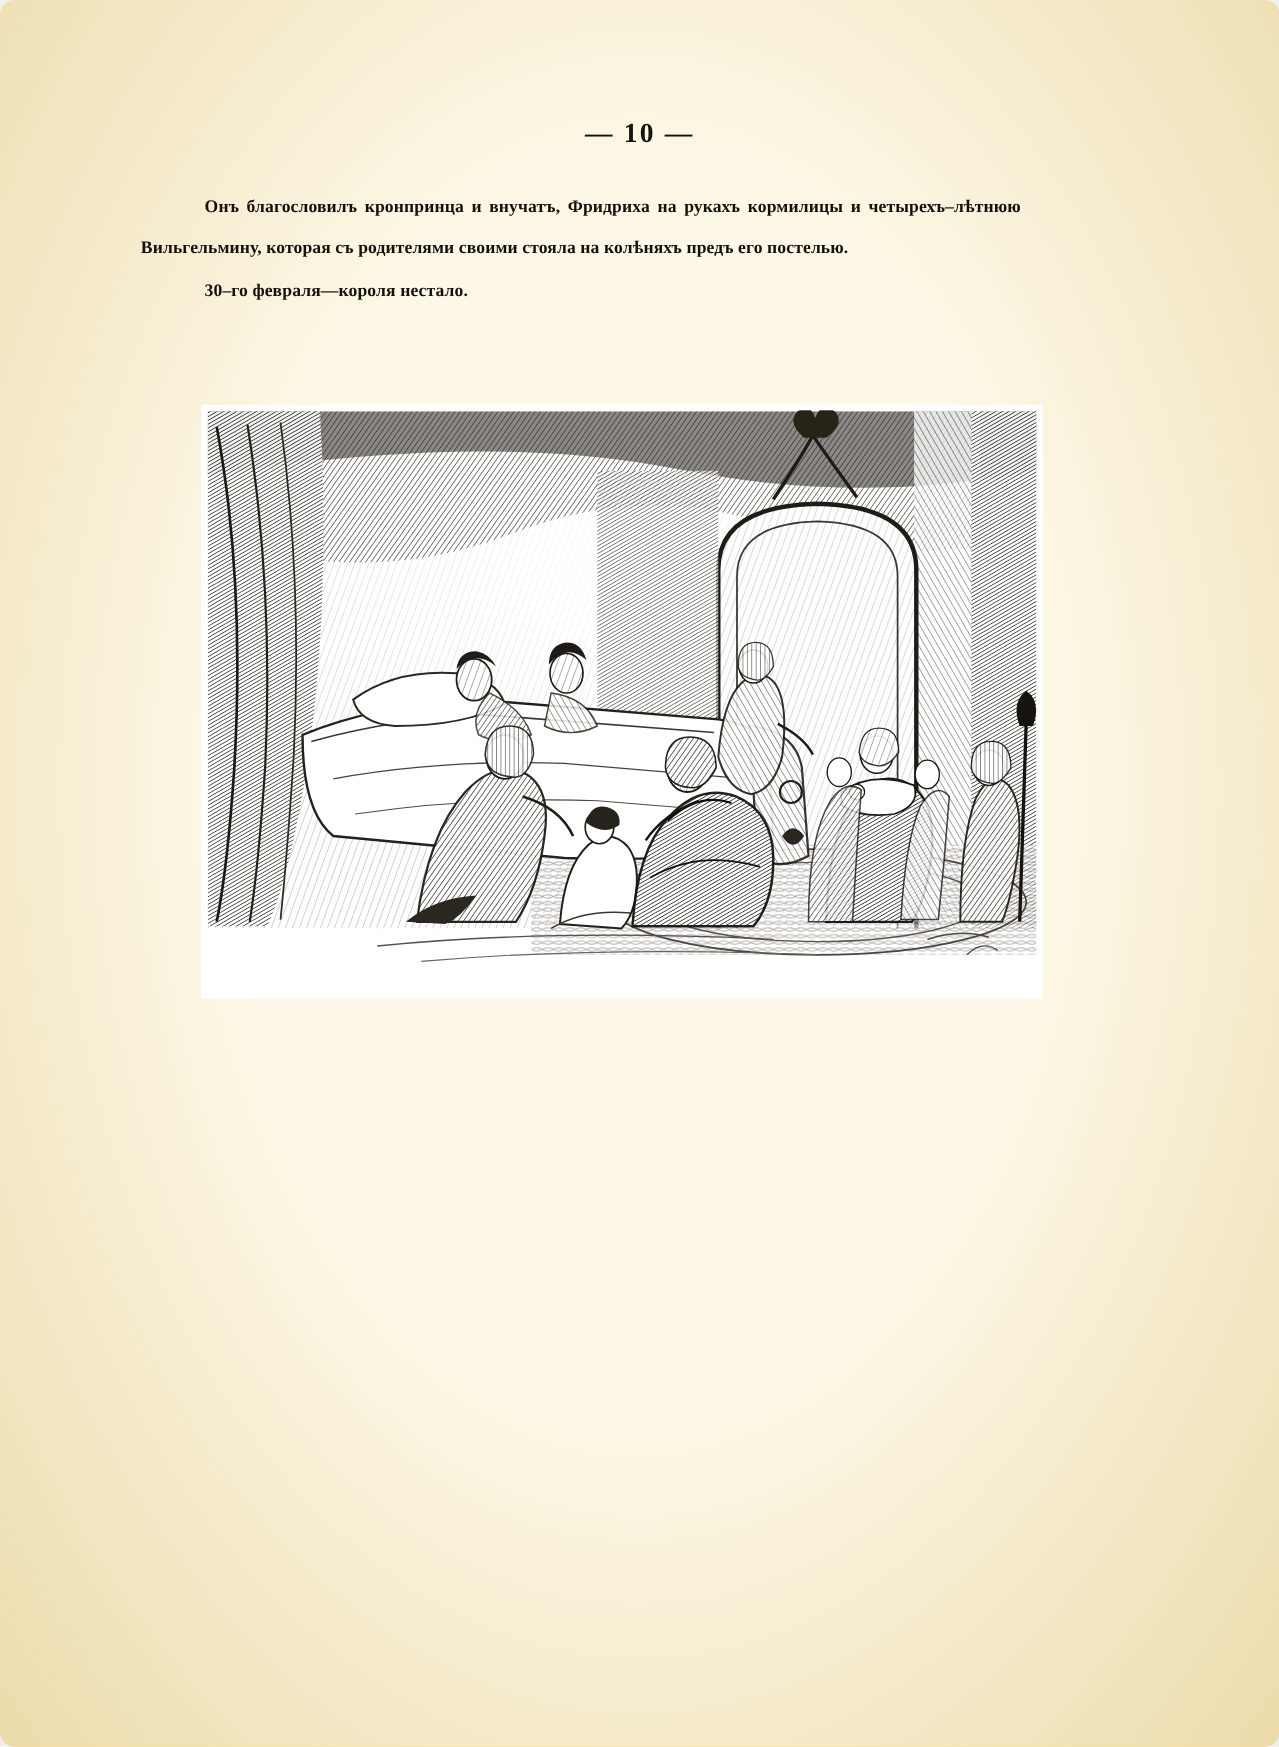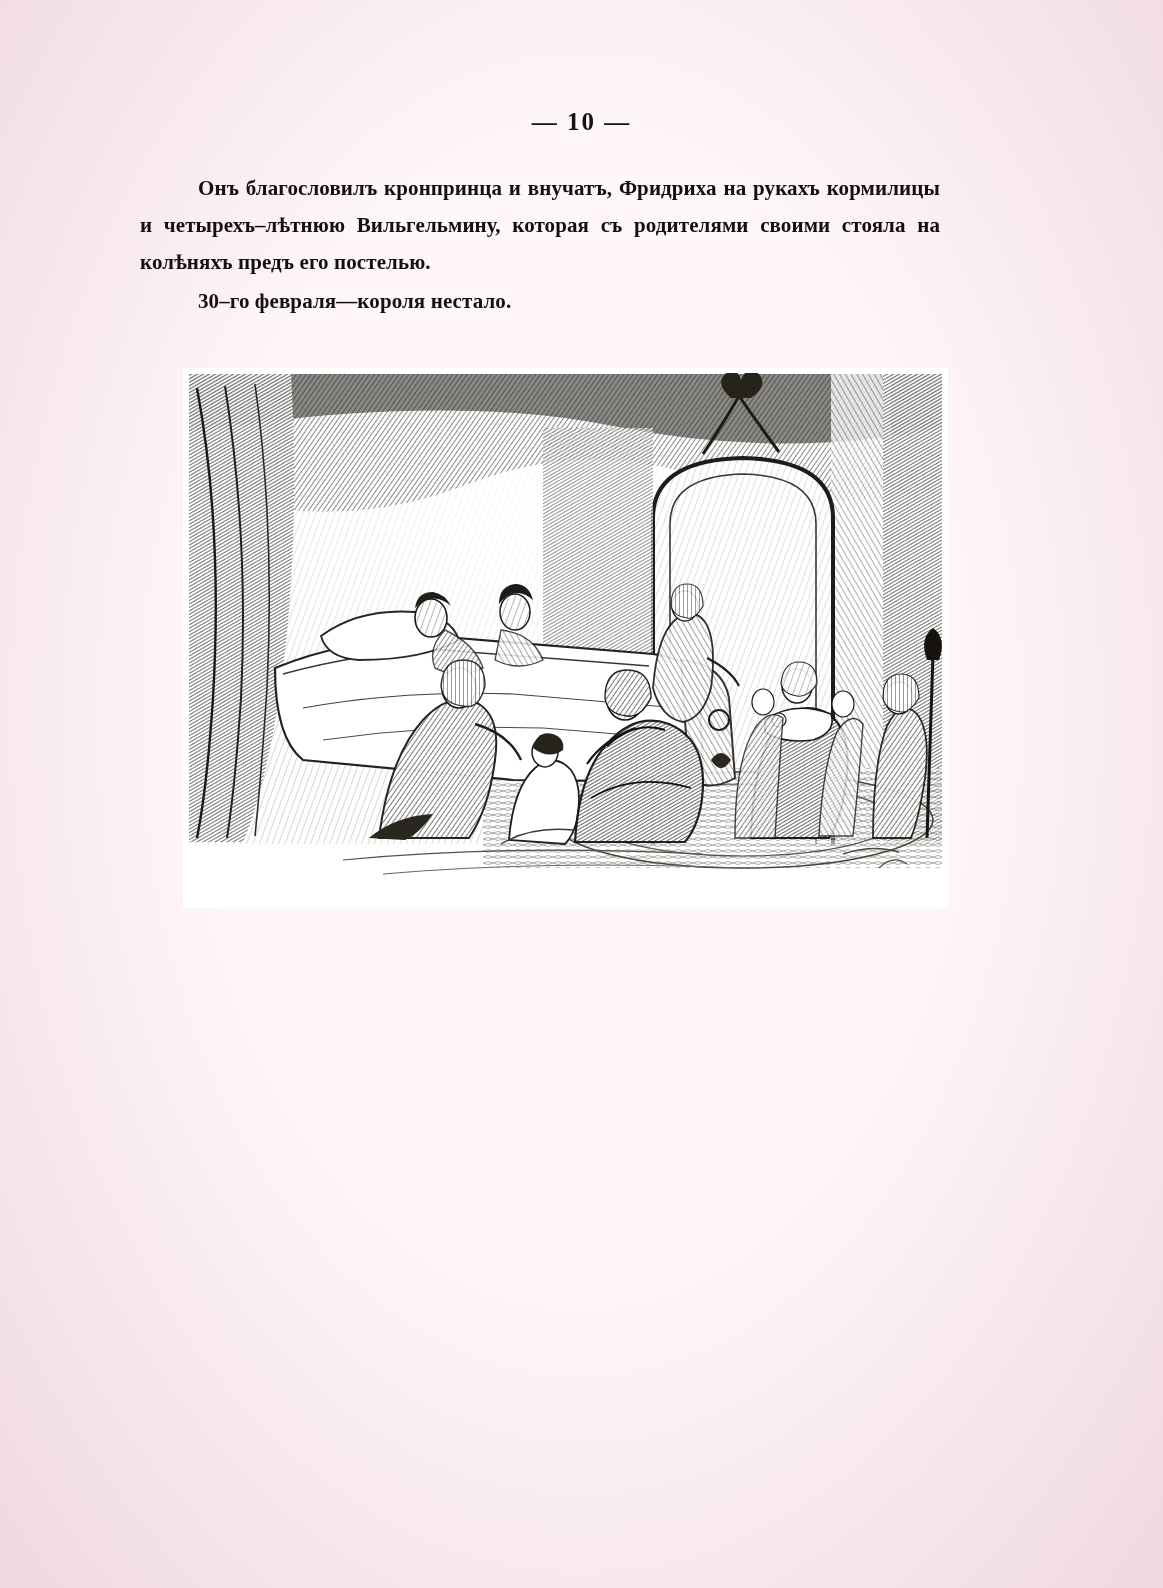--- a/index.html
+++ b/index.html
@@ -11,21 +11,22 @@
     width: 1163px;
     height: 1588px;
     font-family: "Liberation Serif", serif;
     color: #1a1a1a;
     position: relative;
     overflow: hidden;
   }
   .page {
     position: absolute;
     inset: 0;
-    background: #f9a8d4;
+    background: #eab308;
+    border-radius: 13px;
   }
   
   .page::before {
     content: "";
     position: absolute;
     inset: 0;
     background:
       radial-gradient(ellipse at 50% 45%, rgba(255,255,255,0.9) 45%, rgba(236,233,226,0.75) 100%);
     pointer-events: none;
   }
@@ -36,23 +37,23 @@
     width: 100%;
     text-align: center;
     font-size: 25px;
     letter-spacing: 2px;
     font-weight: 600;
     color: #15130f;
   }
   .body-text {
     position: absolute;
     top: 170px;
-    left: 140px;
+    left: 128px;
     width: 800px;
-    font-size: 21px;
+    font-size: 16px;
     line-height: 37px;
     color: #14110d;
     font-weight: 600;
     letter-spacing: 0.1px;
   }
   .para {
     margin: 0 0 2px 0;
     text-indent: 58px;
     text-align: justify;
   }

